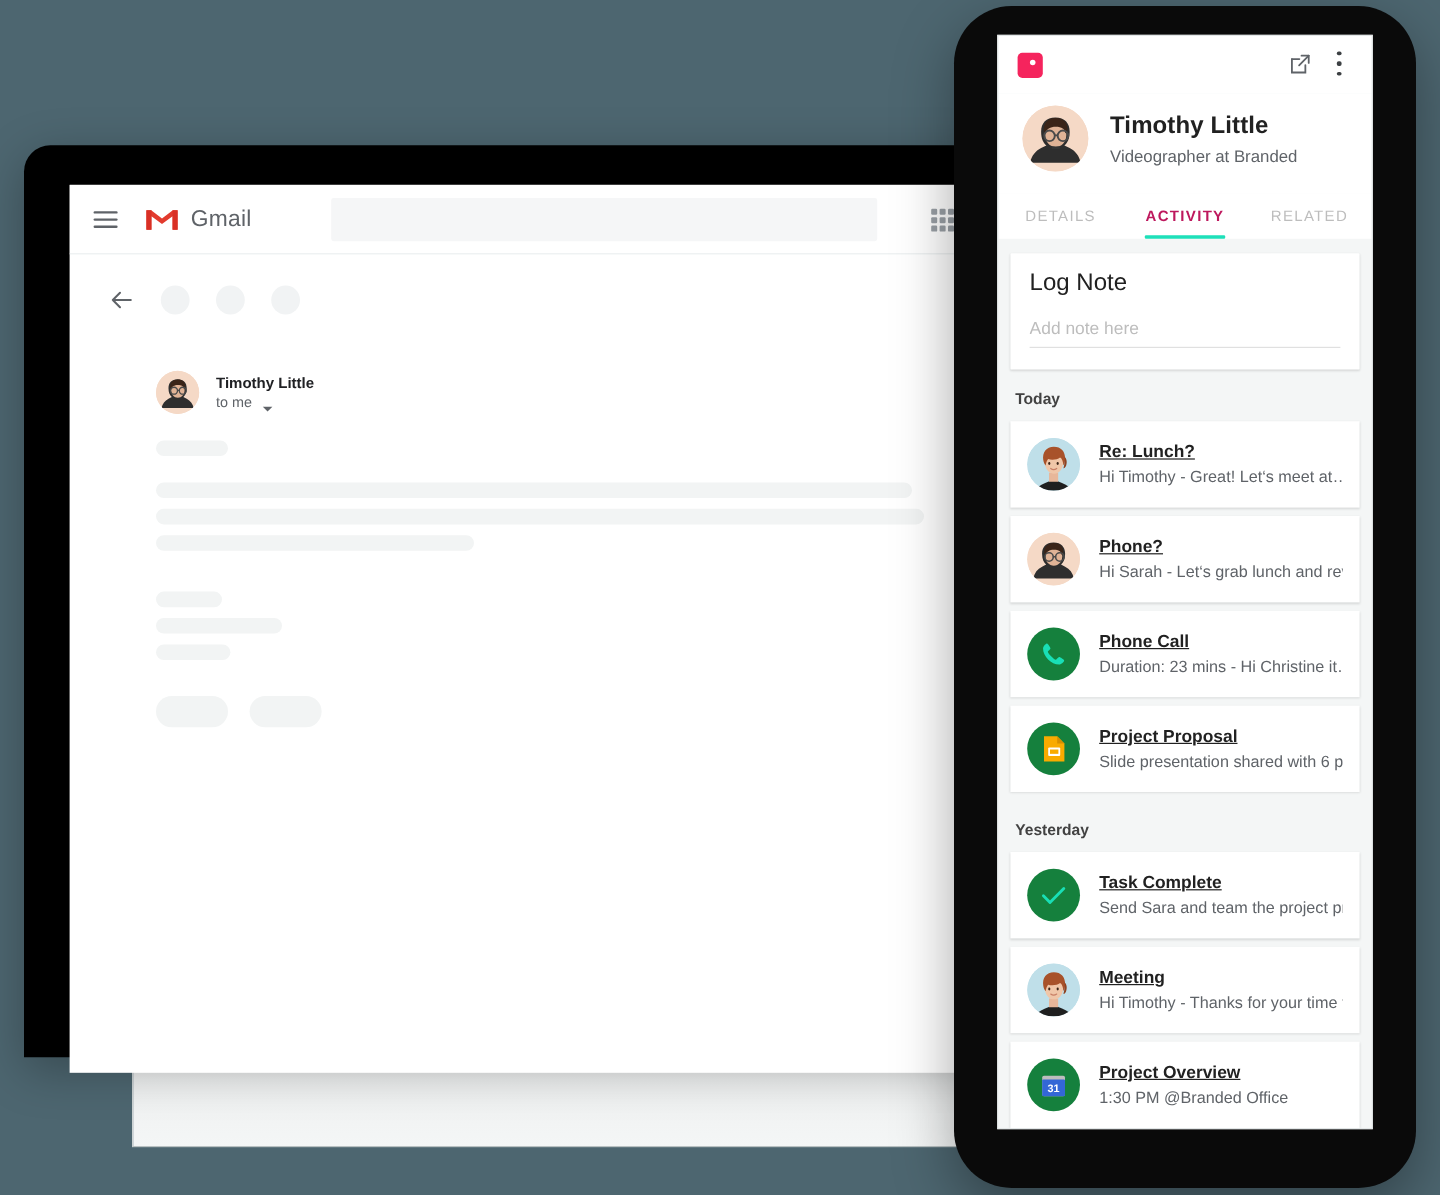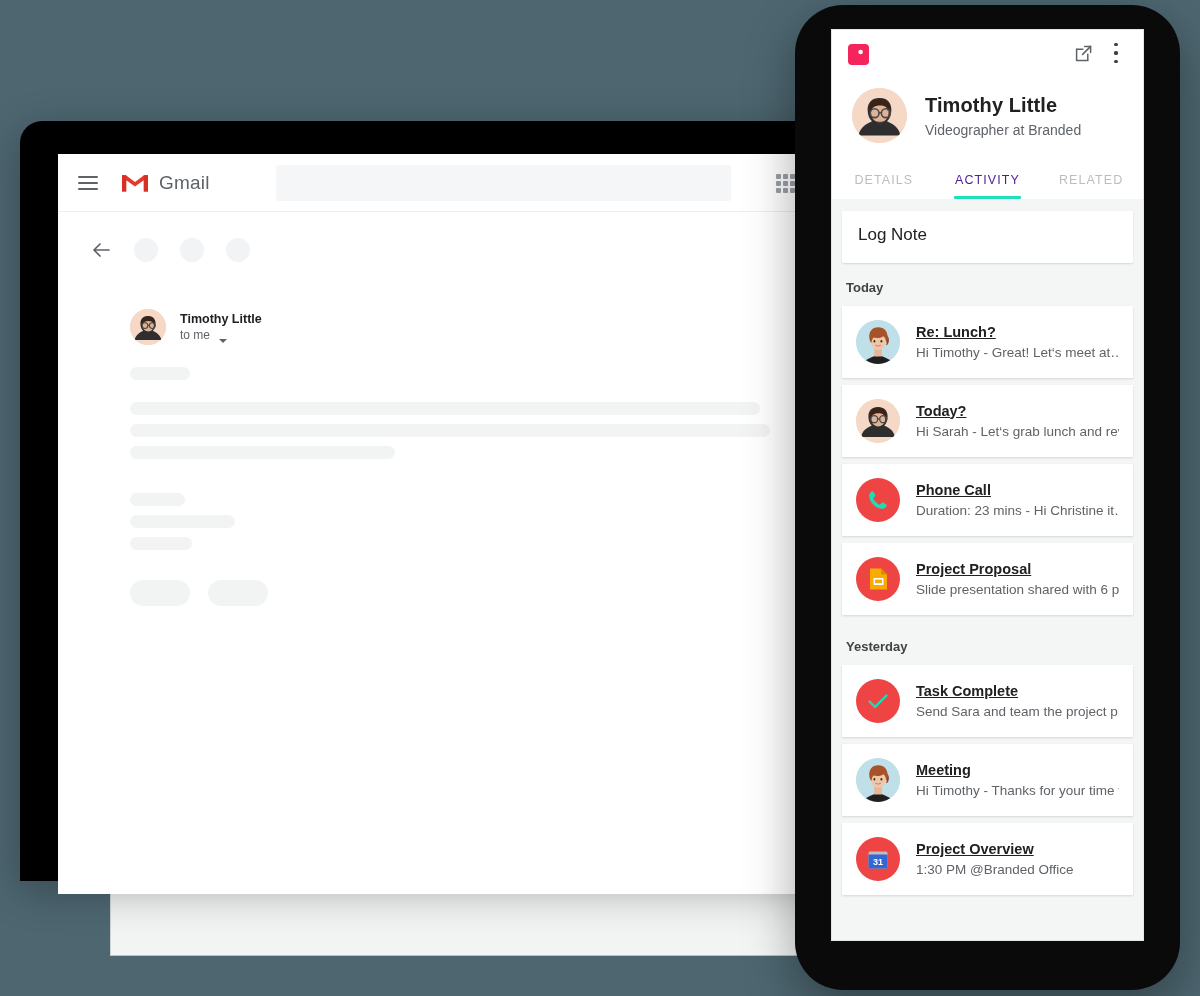--- a/index.html
+++ b/index.html
@@ -139,55 +139,55 @@
   .ph-names { margin-left: 18px; }
   .ph-name { font-size: 20px; font-weight: bold; color: #212121; line-height: 26px; letter-spacing: .1px; }
   .ph-role { font-size: 14px; color: #5f6368; line-height: 20px; margin-top: 2px; }
 
   .ph-tabs { background: #fff; display: flex; height: 38px; position: relative; border-bottom: 0; }
   .ph-tab {
     flex: 1; display: flex; align-items: center; justify-content: center;
     font-size: 12.5px; letter-spacing: 1.1px; color: #bdbdbd; cursor: pointer; position: relative;
     font-weight: normal;
   }
-  .ph-tab.active { color: #4c1d95; font-weight: normal; }
+  .ph-tab.active { color: #be185d; font-weight: bold; }
   .ph-tab.active::after {
     content: ""; position: absolute; bottom: 0; left: 18%; width: 64%; height: 3px;
     background: #1ee0b9; border-radius: 1px;
   }
 
   
   .ph-body { background: #f4f6f6; padding: 0; height: 826px; overflow: hidden; }
 
   .card {
     background: #fff; margin: 0 10px 7px 10px;
     box-shadow: 0 1px 2px rgba(0,0,0,0.13);
     border-radius: 1px;
   }
   .lognote { margin: 12px 10px 0 10px; padding: 14px 16px 18px 16px; }
-  .lognote-title { font-size: 17px; color: #212121; font-weight: normal; }
+  .lognote-title { font-size: 20px; color: #212121; font-weight: normal; }
   .lognote-input {
     margin-top: 18px; width: 100%; border: none; border-bottom: 1px solid #e0e0e0;
     outline: none; font-size: 14.5px; color: #9e9e9e; padding-bottom: 7px;
     background: transparent; font-family: "Liberation Sans", sans-serif;
   }
   .lognote-input::placeholder { color: #bdbdbd; }
 
   .daylabel { font-size: 13px; color: #424242; font-weight: bold; padding: 17px 0 11px 14px; }
 
   .act {
     display: flex; align-items: center; padding: 14px 14px 14px 14px;
     margin: 0 10px 7px 10px; background: #fff;
     box-shadow: 0 1px 2px rgba(0,0,0,0.13); cursor: pointer;
   }
   .act-ico { width: 44px; height: 44px; border-radius: 50%; overflow: hidden; flex: none;
     display: flex; align-items: center; justify-content: center; }
   .act-ico.photo-a { background: #bfdfe9; }
   .act-ico.photo-b { background: #f5d9c6; }
-  .act-ico.plain { background: #ef4444; }
+  .act-ico.plain { background: #15803d; }
   .act-txt { margin-left: 16px; min-width: 0; flex: 1; }
   .act-title { font-size: 14.5px; color: #212121; font-weight: bold; line-height: 20px; text-decoration: underline; }
   .act-sub { font-size: 13.5px; color: #5f6368; line-height: 20px; margin-top: 1px;
     white-space: nowrap; overflow: hidden; text-overflow: clip; }
 </style>
 </head>
 <body>
 
 <div id="stage">
 
@@ -346,20 +346,21 @@
         <div class="ph-tabs">
           <div class="ph-tab">DETAILS</div>
           <div class="ph-tab active">ACTIVITY</div>
           <div class="ph-tab">RELATED</div>
         </div>
 
         <div class="ph-body">
 
           <div class="card lognote">
             <div class="lognote-title">Log Note</div>
+            <input class="lognote-input" type="text" value="" placeholder="Add note here" style="">
           </div>
 
           <div class="daylabel">Today</div>
 
           <div class="act">
             <div class="act-ico photo-a">
               <svg width="44" height="44" viewBox="0 0 44 44">
                 <circle cx="22" cy="22" r="22" fill="#bfdfe9"></circle>
                 <path d="M22 34.6 L29 37.4 C33.4 39.2 36.6 41.6 38.4 44 L5.6 44 C7.4 41.6 10.6 39.2 15 37.4 Z" fill="#1f1f1f"></path>
                 <path d="M18.2 29 L25.8 29 L25.8 36.4 L18.2 36.4 Z" fill="#e8b79a"></path>
@@ -385,21 +386,21 @@
                 <path d="M15.2 19.6 C15.2 14.8 17.9 11.4 22.2 11.4 C26.5 11.4 29.2 14.8 29.2 19.6 C29.2 24.2 26.2 27.4 22.2 27.4 C18.2 27.4 15.2 24.2 15.2 19.6 Z" fill="#e0b396"></path>
                 <path d="M14.2 16.2 C14.2 11.4 17.2 8.4 22.2 8.4 C27 8.4 30 11.2 30 15.4 C30 16.9 29.4 18.2 28.6 18.6 C28.6 15.6 26.2 14.2 22.2 14.2 C18.7 14.2 15.7 15.9 15.4 18.8 C14.6 18.3 14.2 17.3 14.2 16.2 Z" fill="#3a2418"></path>
                 <g stroke="#4a4a4a" stroke-width="1.3" fill="none">
                   <circle cx="18.2" cy="20.2" r="3.5"></circle>
                   <circle cx="27.2" cy="20.2" r="3.5"></circle>
                   <path d="M21.6 19.9 L23.6 19.9"></path>
                 </g>
               </svg>
             </div>
             <div class="act-txt">
-              <div class="act-title">Today?</div>
+              <div class="act-title">Phone?</div>
               <div class="act-sub">Hi Sarah - Let‘s grab lunch and revi…</div>
             </div>
           </div>
 
           <div class="act">
             <div class="act-ico plain">
               <svg width="24" height="24" viewBox="0 0 24 24">
                 <path d="M6.6 3.2 C5.6 3.2 3.2 5.4 3.2 7.4 C3.2 14 10 20.8 16.6 20.8 C18.6 20.8 20.8 18.4 20.8 17.4 C20.8 16.8 17.4 14.6 16.6 14.6 C15.8 14.6 14.6 16.8 13.8 16.8 C12.4 16.8 7.2 11.6 7.2 10.2 C7.2 9.4 9.4 8.2 9.4 7.4 C9.4 6.6 7.2 3.2 6.6 3.2 Z" fill="#19dfb6"></path>
               </svg>
             </div>

